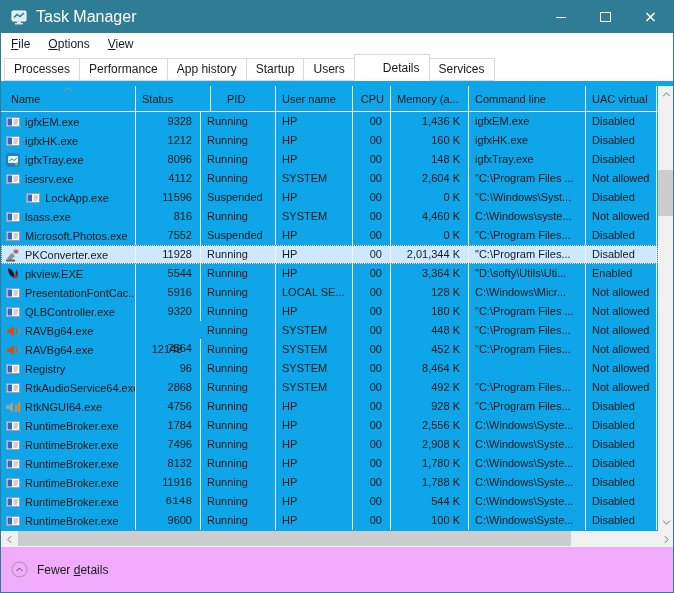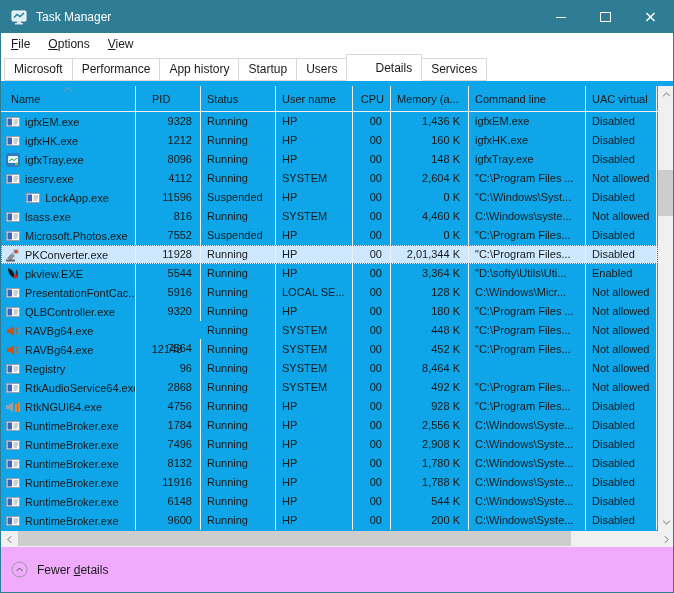--- a/index.html
+++ b/index.html
@@ -2,21 +2,21 @@
 <html><head>
 <meta charset="utf-8">
 <style>
   html,body{margin:0;padding:0;background:#fff;}
   .window{width:674px;height:593px;box-sizing:border-box;border:1px solid #2e7d95;
     display:flex;flex-direction:column;background:#fff;
     font-family:"Liberation Sans",sans-serif;color:#1a1a1a;overflow:hidden;}
   
   .titlebar{height:32px;background:#2e7d95;display:flex;align-items:center;flex-shrink:0;}
   .app-icon{width:16px;height:16px;margin:0 9px 0 10px;flex-shrink:0;}
-  .win-title{color:#fff;font-size:12px;}
+  .win-title{color:#fff;font-size:16px;}
   .controls{margin-left:auto;display:flex;height:100%;}
   .ctrl{width:45px;height:100%;display:flex;align-items:center;justify-content:center;background:transparent;border:0;padding:0;cursor:default;}
   .glyph-min{width:10px;height:1px;background:#fff;display:block;}
   .glyph-max{width:9px;height:8px;border:1px solid #fff;display:block;}
   .glyph-close{color:#fff;font-size:16px;line-height:1;font-family:"DejaVu Sans",sans-serif;}
   
   .menubar{height:22px;display:flex;align-items:center;font-size:12px;padding-left:1px;flex-shrink:0;background:#fff;}
   .menu-item{padding:3px 9px;}
   
   .tabstrip{height:26px;display:flex;align-items:flex-end;padding-left:3px;flex-shrink:0;background:#fff;}
@@ -85,43 +85,43 @@
     </div>
   </div>
 
   <div class="menubar">
       <div class="menu-item"><u>F</u>ile</div>
       <div class="menu-item"><u>O</u>ptions</div>
       <div class="menu-item"><u>V</u>iew</div>
     </div>
 
   <div class="tabstrip">
-      <div class="tab">Microsoft</div>
+      <div class="tab">Processes</div>
       <div class="tab">Performance</div>
       <div class="tab">App history</div>
       <div class="tab">Startup</div>
       <div class="tab">Users</div>
       <div class="tab active">Details</div>
       <div class="tab">Services</div>
     </div>
 
   <div class="content">
     <div class="listview">
       <div class="lv-header">
           <div class="hcell name-pad" style="width: 135px;">
             <span class="sort-wrap"><svg width="9" height="5" viewBox="0 0 9 5">
                 <polyline points="0.5,4.5 4.5,0.5 8.5,4.5" fill="none" stroke="#9a9a9a"></polyline>
               </svg></span>
             <span>Name</span>
           </div>
+          <div class="hcell" style="width: 75px;">
+            <span>Status</span>
+          </div>
           <div class="hcell pid-pad" style="width: 65px;">
             <span>PID</span>
-          </div>
-          <div class="hcell" style="width: 75px;">
-            <span>Status</span>
           </div>
           <div class="hcell" style="width: 77px;">
             <span>User name</span>
           </div>
           <div class="hcell num" style="width: 38px;">
             <span>CPU</span>
           </div>
           <div class="hcell" style="width: 78px;">
             <span>Memory (a...</span>
           </div>
@@ -507,21 +507,21 @@
             <div class="cell name-cell" style="width: 135px;">
               <span class="row-icon"><svg viewBox="0 0 16 16" width="16" height="16">
                   <rect x="1.5" y="3.5" width="13" height="9" fill="#fff" stroke="#98a0a8"></rect>
                   <rect x="2.5" y="4.5" width="4.5" height="7" fill="#3465c0"></rect>
                   <line x1="8.5" y1="6" x2="13" y2="6" stroke="#9aa2aa"></line>
                   <line x1="8.5" y1="8" x2="13" y2="8" stroke="#9aa2aa"></line>
                   <line x1="8.5" y1="10" x2="12" y2="10" stroke="#9aa2aa"></line>
                 </svg></span>
               <span>RuntimeBroker.exe</span>
             </div>
-            <div class="cell num" style="width: 65px;">6148</div>
+            <div class="cell num" style="width: 65px; font-family: Liberation Mono, monospace;">6148</div>
             <div class="cell" style="width: 75px;">Running</div>
             <div class="cell" style="width: 77px;">HP</div>
             <div class="cell num" style="width: 38px;">00</div>
             <div class="cell num" style="width: 78px;">544 K</div>
             <div class="cell" style="width: 117px;">C:\Windows\Syste...</div>
             <div class="cell" style="width: 71px;">Disabled</div>
           </div>
           <div class="row">
             <div class="cell name-cell" style="width: 135px;">
               <span class="row-icon"><svg viewBox="0 0 16 16" width="16" height="16">
@@ -530,21 +530,21 @@
                   <line x1="8.5" y1="6" x2="13" y2="6" stroke="#9aa2aa"></line>
                   <line x1="8.5" y1="8" x2="13" y2="8" stroke="#9aa2aa"></line>
                   <line x1="8.5" y1="10" x2="12" y2="10" stroke="#9aa2aa"></line>
                 </svg></span>
               <span>RuntimeBroker.exe</span>
             </div>
             <div class="cell num" style="width: 65px;">9600</div>
             <div class="cell" style="width: 75px;">Running</div>
             <div class="cell" style="width: 77px;">HP</div>
             <div class="cell num" style="width: 38px;">00</div>
-            <div class="cell num" style="width: 78px;">200 K</div>
+            <div class="cell num" style="width: 78px;">100 K</div>
             <div class="cell" style="width: 117px;">C:\Windows\Syste...</div>
             <div class="cell" style="width: 71px;">Disabled</div>
           </div>
         </div>
 
       <div class="vscroll">
         <button class="sb-btn sb-up">
           <svg width="9" height="5" viewBox="0 0 10 6">
               <polyline points="1,5 5,1 9,5" fill="none" stroke="#5a5a5a"></polyline>
             </svg>

